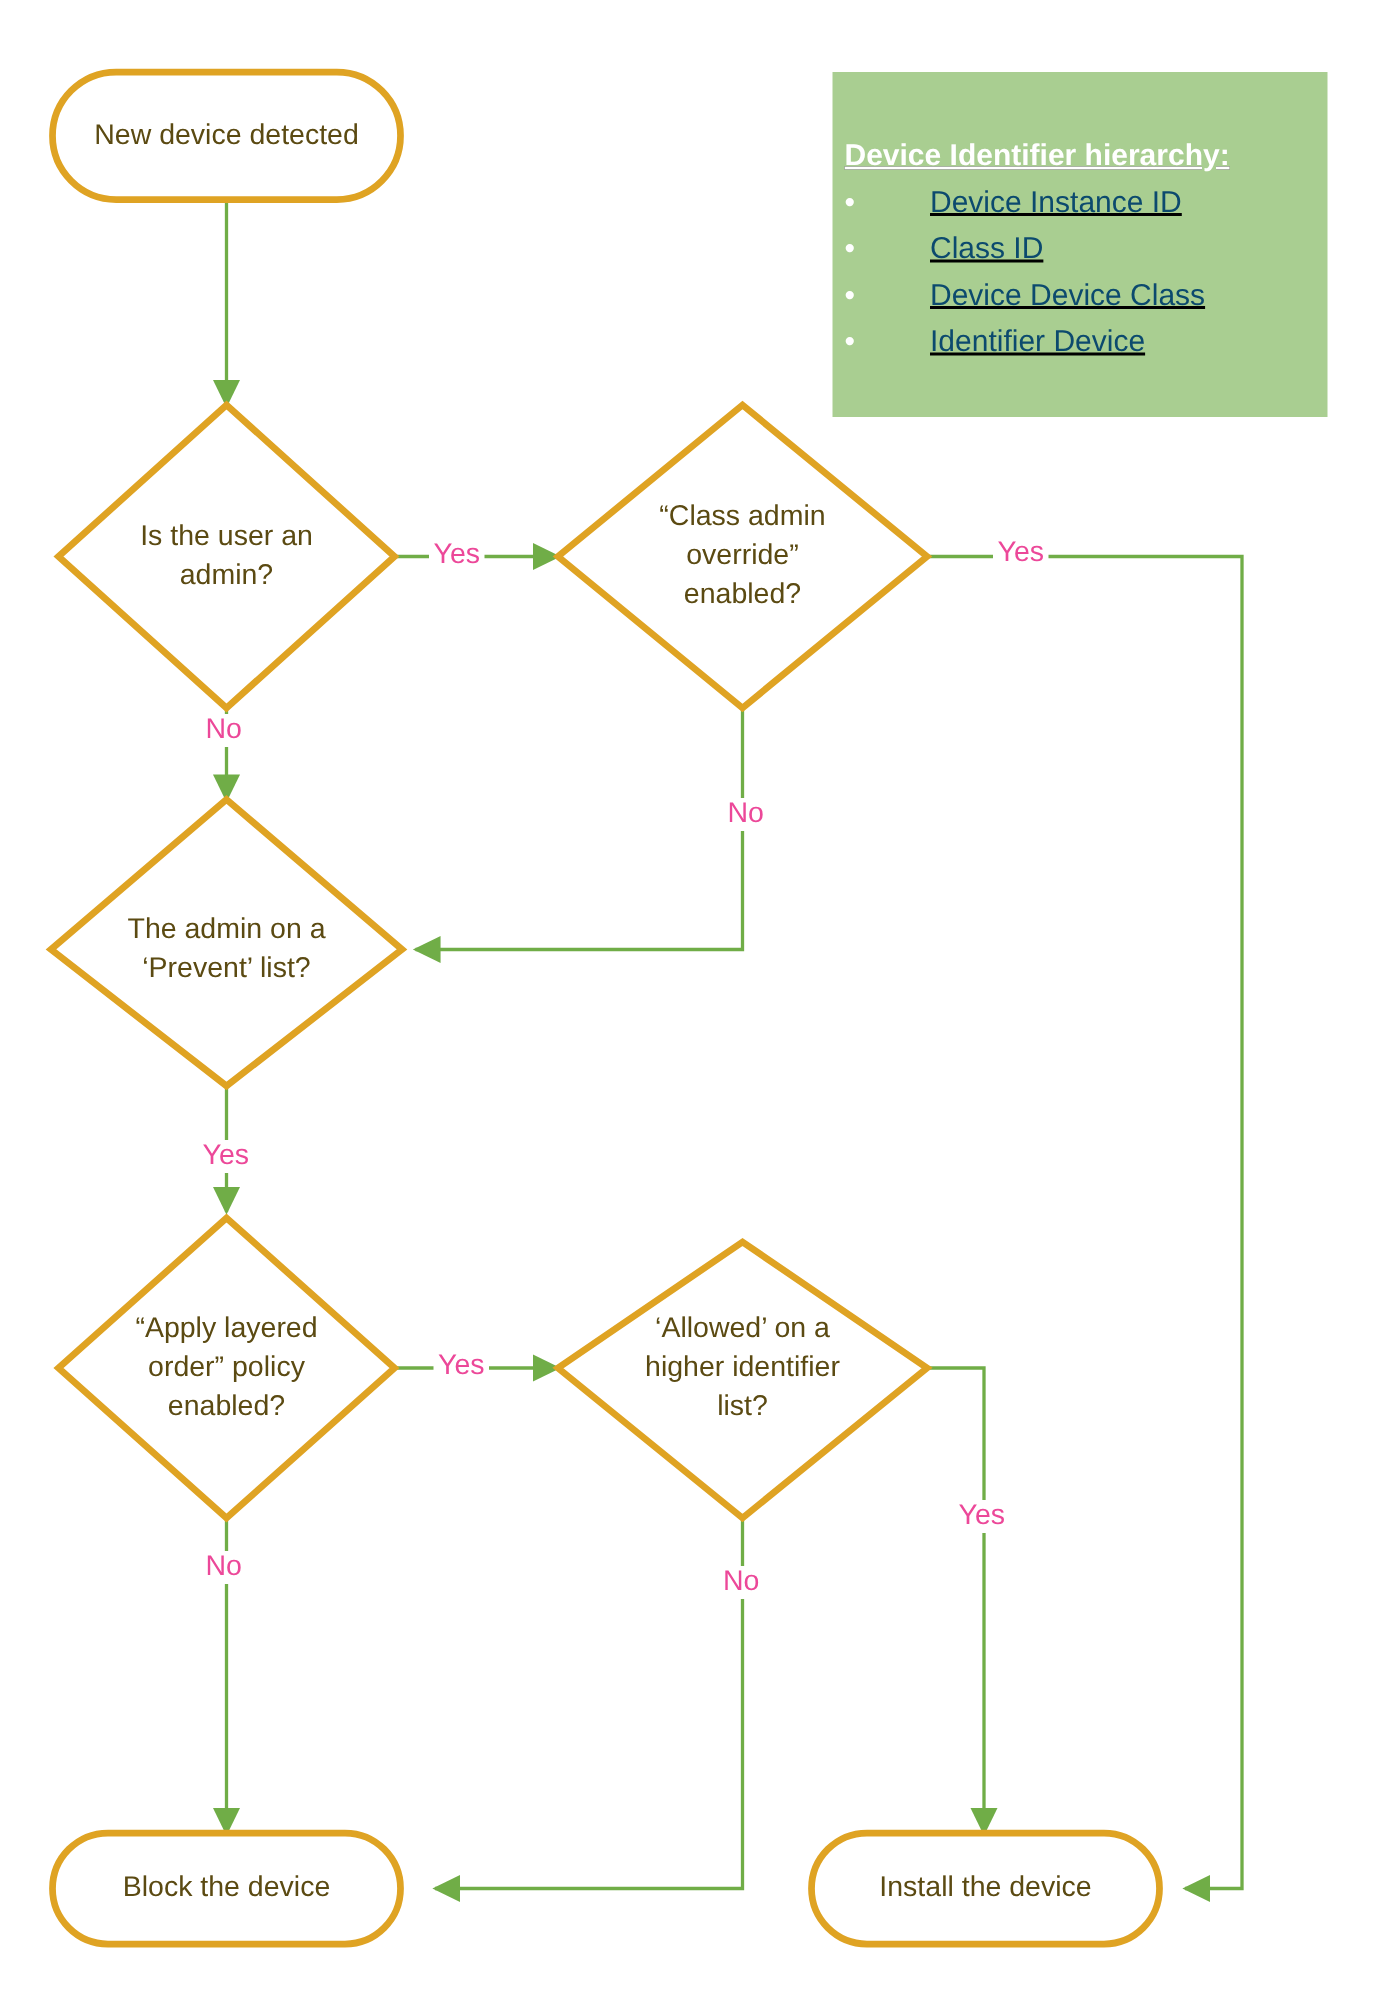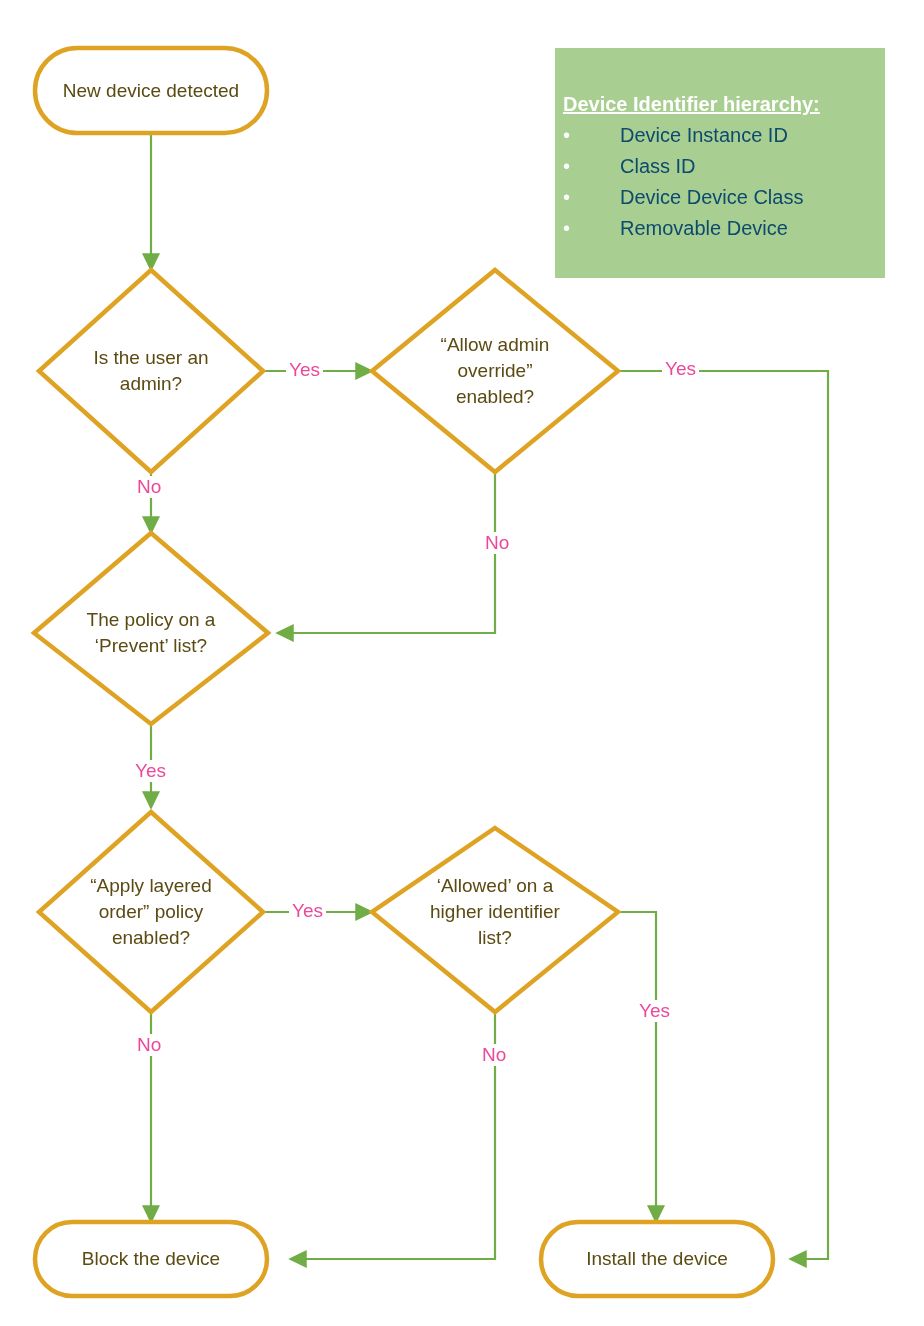--- a/index.html
+++ b/index.html
@@ -55,20 +55,21 @@
   
   #legend {
     position: absolute;
     left: 555px;
     top: 48px;
     width: 330px;
     height: 230px;
     background: #A9CE91;
     box-sizing: border-box;
     padding: 42px 0 0 0;
+    text-decoration: underline;
   }
   #legend .legend-title {
     color: #ffffff;
     font-size: 20px;
     font-weight: bold;
     text-decoration: underline;
     margin: 0 0 2px 8px;
     font-family: "Liberation Sans", sans-serif;
     line-height: 28px;
   }
@@ -148,25 +149,25 @@
 
       <rect x="541" y="1222" width="232" height="74" rx="37" ry="37"></rect>
     </g>
   </svg>
 
   <div class="node-text" style="left:56px; top:331px; width:190px; height:80px;">Is the user an
 admin?</div>
 
   <div class="node-text" style="left:45px; top:48px; width:212px; height:85px;">New device detected</div>
 
-  <div class="node-text" style="left:398px; top:318px; width:194px; height:106px;">“Allow admin
+  <div class="node-text" style="left:398px; top:318px; width:194px; height:106px;">“Class admin
 override”
 enabled?</div>
 
-  <div class="node-text" style="left:51px; top:593px; width:200px; height:80px;">The policy on a
+  <div class="node-text" style="left:51px; top:593px; width:200px; height:80px;">The admin on a
 ‘Prevent’ list?</div>
 
   <div class="node-text" style="left:53px; top:859px; width:196px; height:106px;">“Apply layered
 order” policy
 enabled?</div>
 
   <div class="node-text" style="left:396px; top:859px; width:198px; height:106px;text-align:center;">‘Allowed’ on a
 higher identifier
 list?</div>
 
@@ -191,17 +192,17 @@
   <div class="edge-label" style="left:636px; top:1000px;">Yes</div>
 
   <div class="edge-label" style="left:479px; top:1044px;">No</div>
 
   <div id="legend">
     <div class="legend-title">Device Identifier hierarchy:</div>
     <ul>
       <li>Device Instance ID</li>
       <li>Class ID</li>
       <li>Device Device Class</li>
-      <li>Removable Device</li>
+      <li>Identifier Device</li>
     </ul>
   </div>
 
 </div>
 
 </body></html>

